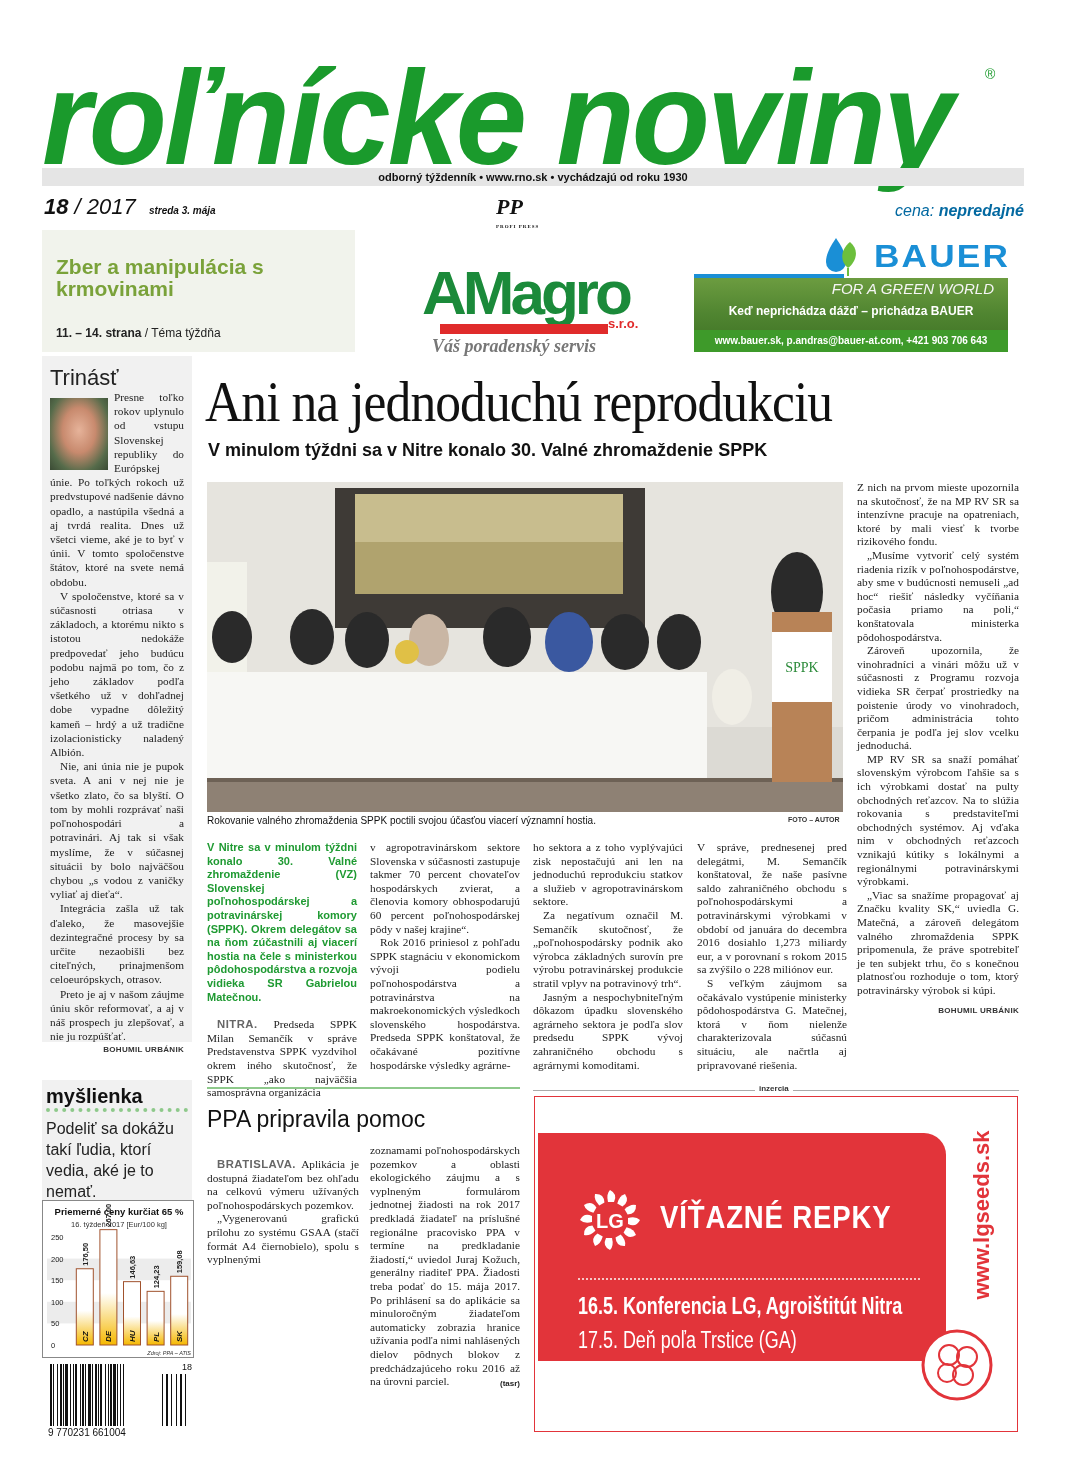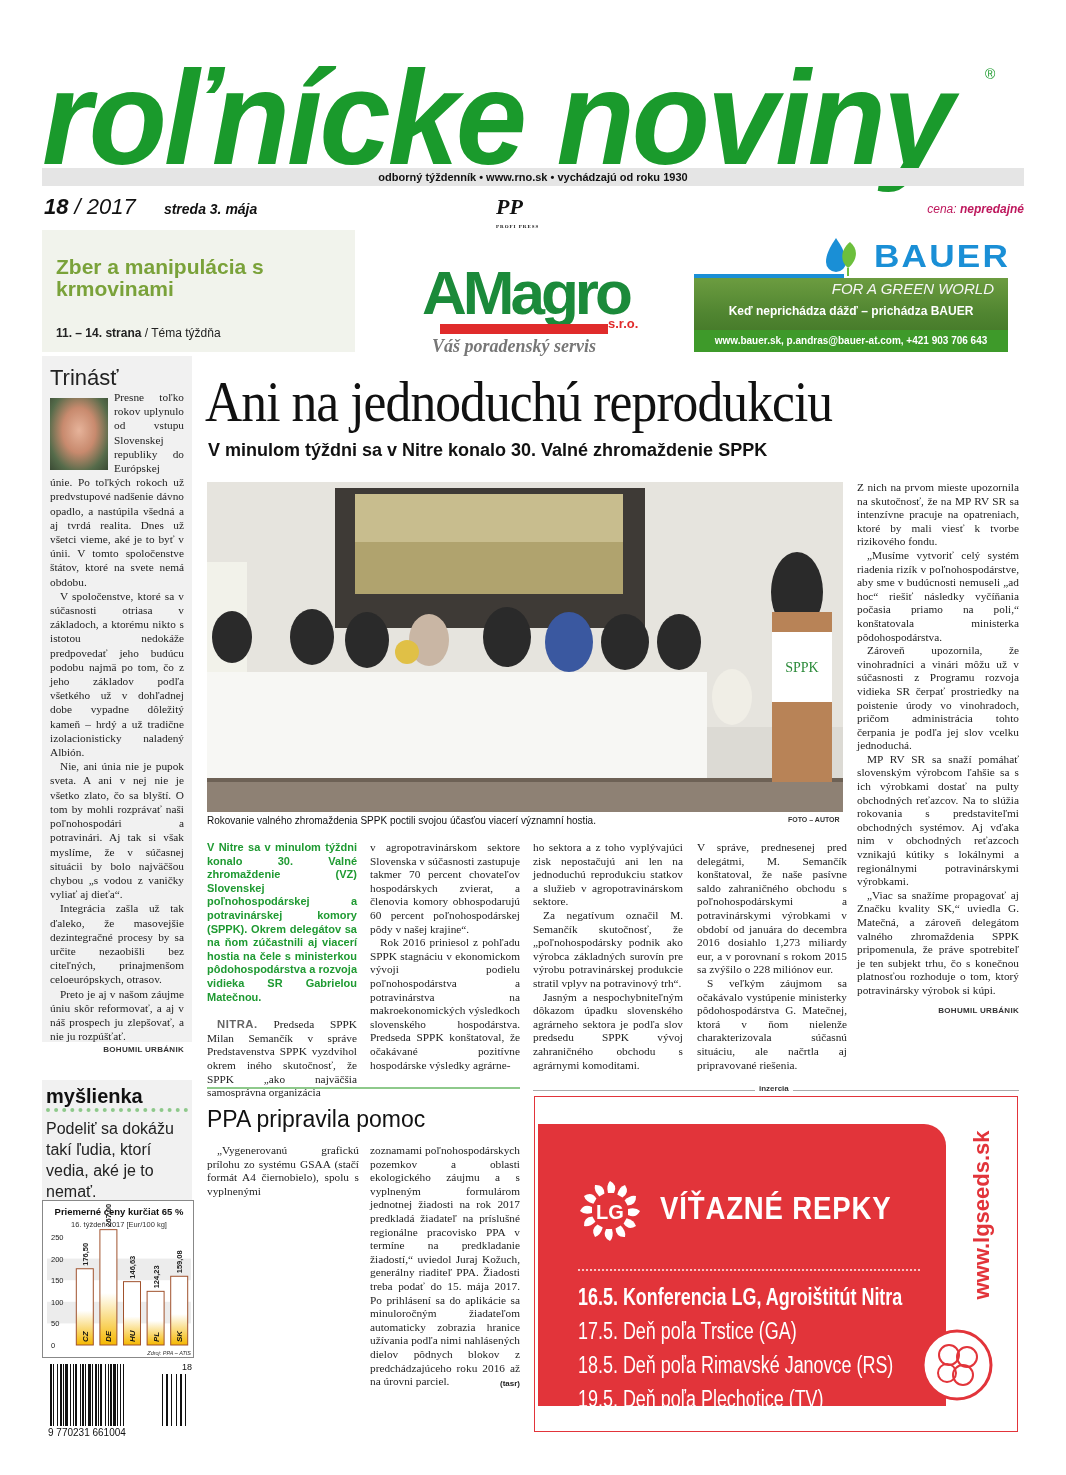--- a/index.html
+++ b/index.html
@@ -5,24 +5,24 @@
   * { box-sizing: border-box; margin: 0; padding: 0; }
   body { width: 1066px; height: 1475px; background: #fff; position: relative; overflow: hidden; font-family: "Liberation Serif", serif; color: #222; }
   .abs { position: absolute; }
 
   
   #masthead-title { left: 42px; top: 62px; width: 960px; height: 112px; font-family: "Liberation Sans", sans-serif; font-weight: bold; font-style: italic; color: #1a9a2c; font-size: 128px; letter-spacing: -3px; line-height: 112px; transform: scaleY(1.05); white-space: nowrap; }
   #reg-mark { left: 985px; top: 66px; font-size: 14px; color: #1a9a2c; font-family: "Liberation Sans", sans-serif; }
   #tagline-bar { left: 42px; top: 168px; width: 982px; height: 18px; background: #e5e5e5; text-align: center; font-family: "Liberation Sans", sans-serif; font-size: 11px; font-weight: bold; line-height: 18px; color: #111; }
   #issue-line { left: 44px; top: 194px; font-family: "Liberation Sans", sans-serif; font-size: 22px; font-style: italic; color: #111; white-space: nowrap; }
   #issue-line .num { font-weight: bold; }
-  #issue-line .date { font-size: 14px; font-weight: bold; margin-left: 22px; }
+  #issue-line .date { font-size: 10px; font-weight: bold; margin-left: 7px; }
   #pp-logo { left: 496px; top: 196px; width: 60px; height: 26px; font-family: "Liberation Serif", serif; font-weight: bold; font-style: italic; font-size: 22px; color: #111; line-height: 22px; }
   #pp-logo small { display: block; font-size: 5px; font-style: normal; letter-spacing: 1px; margin-top: -2px; }
-  #price { right: 42px; top: 202px; font-family: "Liberation Sans", sans-serif; font-size: 12px; font-style: italic; color: #be185d; }
+  #price { right: 42px; top: 202px; font-family: "Liberation Sans", sans-serif; font-size: 16px; font-style: italic; color: #0369a1; }
   #price b { font-weight: bold; }
 
   
   #theme-box { left: 42px; top: 230px; width: 313px; height: 122px; background: #f1f3ec; padding: 26px 14px 0 14px; }
   #theme-title { font-family: "Liberation Sans", sans-serif; font-weight: bold; color: #7aa23a; font-size: 21px; line-height: 22px; }
   #theme-pages { position: absolute; left: 14px; bottom: 12px; font-family: "Liberation Sans", sans-serif; font-size: 12px; color: #222; }
   #theme-pages b { font-weight: bold; }
 
   
   #amagro-ad { left: 412px; top: 238px; width: 240px; height: 108px; margin-top: 16px; }
@@ -85,21 +85,21 @@
   #inzercia-rule { left: 533px; top: 1090px; width: 486px; height: 1px; background: #aaa; }
   #inzercia-label { left: 755px; top: 1084px; background: #fff; padding: 0 4px; font-family: "Liberation Sans", sans-serif; font-weight: bold; font-size: 8px; color: #333; }
 
   
   #ppa-headline { left: 207px; top: 1106px; font-family: "Liberation Sans", sans-serif; font-size: 23px; color: #111; }
   #ppa-col-a { left: 207px; top: 1144px; width: 152px; }
   #ppa-col-b { left: 370px; top: 1144px; width: 150px; }
 
   
   #lg-ad { left: 534px; top: 1096px; width: 484px; height: 336px; border: 1px solid #e2343a; background: #fff; }
-  #lg-red { position: absolute; left: 3px; top: 27px; width: 408px; height: 282px; background: #e2343a; border-top-right-radius: 22px; padding-left: 33px; }
+  #lg-red { position: absolute; left: 3px; top: 36px; width: 408px; height: 228px; background: #e2343a; border-top-right-radius: 22px; padding-left: 33px; }
   #lg-logo { position: absolute; left: 40px; top: 55px; width: 64px; height: 64px; }
   #lg-title { position: absolute; left: 122px; top: 66px; font-family: "Liberation Sans", sans-serif; font-weight: bold; font-size: 32px; color: #fff; letter-spacing: 1px; transform: scaleX(0.86); transform-origin: left; white-space: nowrap; }
   #lg-dots { position: absolute; left: 40px; top: 145px; width: 342px; border-top: 2px dotted #f7c6c6; }
   #lg-events { position: absolute; left: 40px; top: 156px; font-family: "Liberation Sans", sans-serif; color: #fff; white-space: nowrap; }
   .lg-ev { font-size: 23px; line-height: 34px; transform: scaleX(0.78); transform-origin: left; }
   .lg-ev.first { font-weight: bold; }
   #lg-url { position: absolute; left: 412px; top: 18px; width: 70px; height: 200px; }
   #lg-url span { position: absolute; left: 50%; top: 50%; transform: translate(-50%,-50%) rotate(-90deg); font-family: "Liberation Sans", sans-serif; font-weight: bold; font-size: 22px; color: #e2343a; white-space: nowrap; }
   #lg-clover { position: absolute; left: 384px; top: 230px; width: 76px; height: 76px; }
 </style>
@@ -308,20 +308,21 @@
   <p>MP RV SR sa snaží pomáhať slovenským výrobcom ľahšie sa s ich výrobkami dostať na pulty obchodných reťazcov. Na to slúžia rokovania s predstaviteľmi obchodných systémov. Aj vďaka nim v obchodných reťazcoch vznikajú kútiky s lokálnymi a regionálnymi potravinárskymi výrobkami.</p>
   <p>„Viac sa snažíme propagovať aj Značku kvality SK,“ uviedla G. Matečná, a zároveň delegátom valného zhromaždenia SPPK pripomenula, že práve spotrebiteľ je ten subjekt trhu, čo s konečnou platnosťou rozhoduje o tom, ktorý potravinársky výrobok si kúpi.</p>
   <div class="byline" style="margin-top:6px">BOHUMIL URBÁNIK</div>
 </div>
 <div id="article-rule" class="abs"></div>
 <div id="inzercia-rule" class="abs"></div>
 <div id="inzercia-label" class="abs">inzercia</div>
 
 <div id="ppa-headline" class="abs">PPA pripravila pomoc</div>
 <div id="ppa-col-a" class="abs art-col">
+  <p style="margin-top:14px"><span class="dateline">BRATISLAVA.</span> <span>Aplikácia je dostupná žiadateľom bez ohľadu na celkovú výmeru užívaných poľnohospodárskych pozemkov.</span></p>
   <p>„Vygenerovanú grafickú prílohu zo systému GSAA (stačí formát A4 čiernobielo), spolu s vyplnenými</p>
 </div>
 <div id="ppa-col-b" class="abs art-col">
   <p class="noind">zoznamami poľnohospodárskych pozemkov a oblasti ekologického záujmu a s vyplneným formulárom jednotnej žiadosti na rok 2017 predkladá žiadateľ na príslušné regionálne pracovisko PPA v termíne na predkladanie žiadostí,“ uviedol Juraj Kožuch, generálny riaditeľ PPA. Žiadosti treba podať do 15. mája 2017. Po prihlásení sa do aplikácie sa minuloročným žiadateľom automaticky zobrazia hranice užívania podľa nimi nahlásených dielov pôdnych blokov z predchádzajúceho roku 2016 až na úrovni parciel.</p>
   <div style="text-align:right;font-family:'Liberation Sans',sans-serif;font-weight:bold;font-size:8px;margin-top:-12px">(tasr)</div>
 </div>
 
 <div id="lg-ad" class="abs">
   <div id="lg-red">
     <svg id="lg-logo" viewBox="0 0 64 64">

